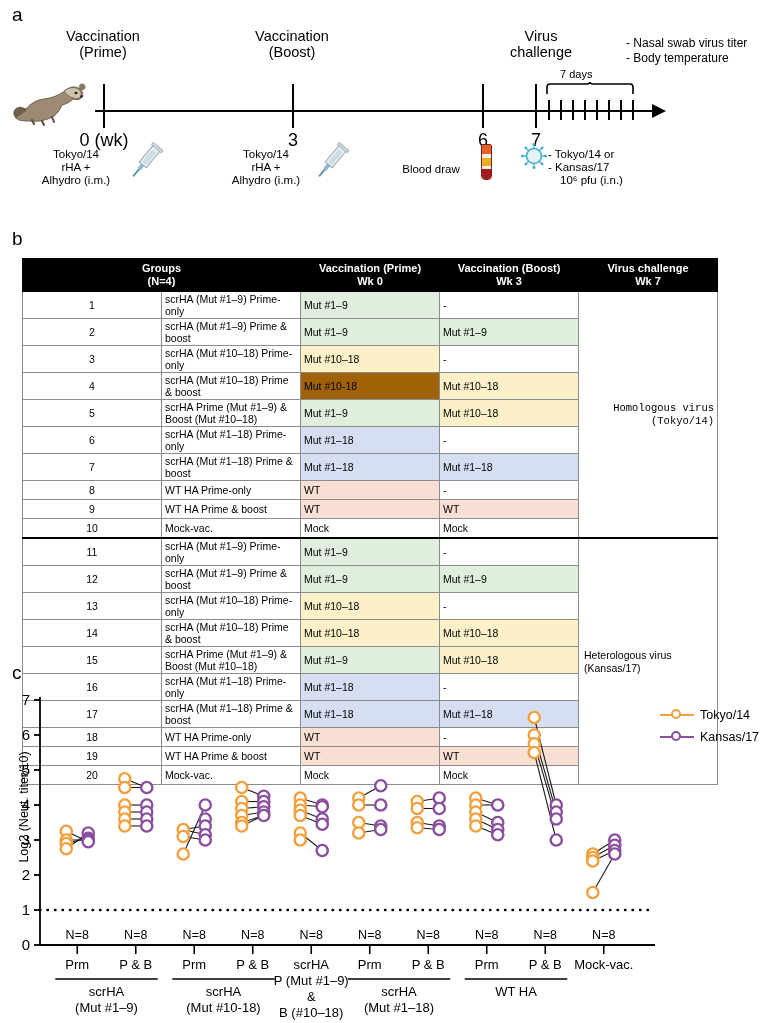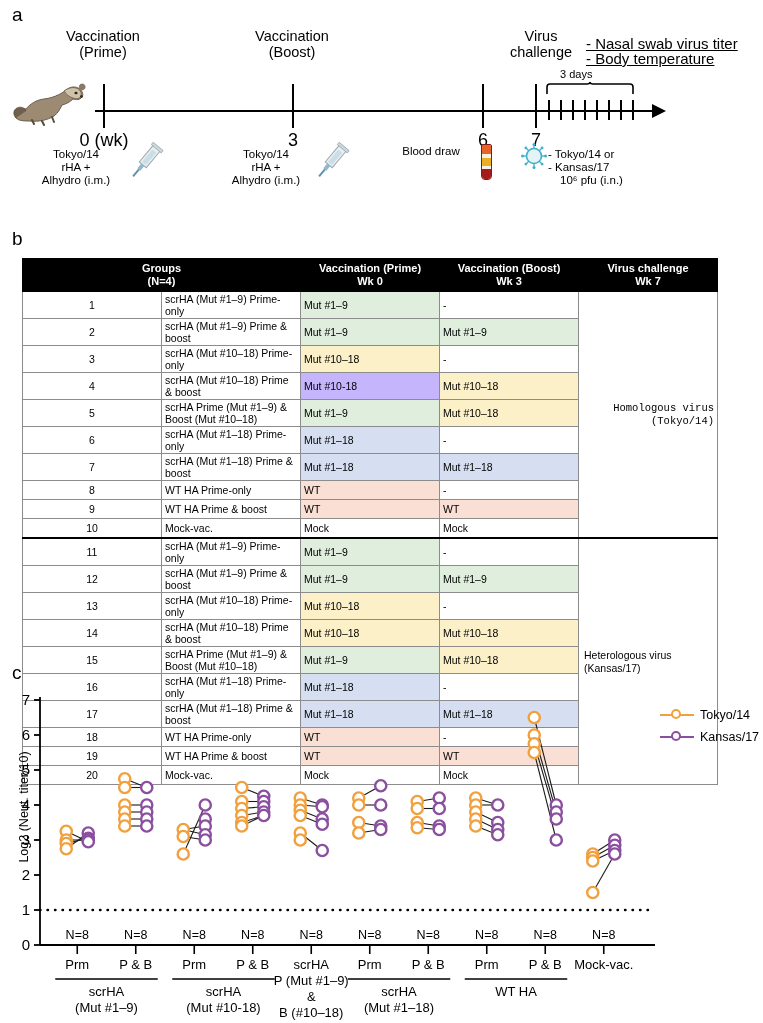--- a/index.html
+++ b/index.html
@@ -27,21 +27,21 @@
   .tl-arrow{
     position:absolute;left:652px;top:104px;width:0;height:0;
     border-top:7px solid transparent;border-bottom:7px solid transparent;
     border-left:14px solid #000;
   }
   .tl-tick{position:absolute;width:2px;background:#000;}
   .tl-smalltick{position:absolute;width:2px;height:20px;background:#000;top:100px;}
   .brace-wrap{position:absolute;left:540px;top:84px;width:100px;height:14px;}
   .brace-wrap svg{display:block;}
   .sevend{position:absolute;left:560px;top:68px;font-size:11px;}
-  .a-right-notes{position:absolute;left:586px;top:36px;font-size:15px;line-height:15px;text-decoration:underline;}
+  .a-right-notes{position:absolute;left:626px;top:36px;font-size:12px;line-height:15px;}
 
   
   .syringe{position:absolute;width:44px;height:44px;}
   
   .tube{position:absolute;width:9px;height:34px;border:1px solid #7a1d1d;border-radius:2px 2px 4px 4px;overflow:hidden;}
   .tube i{display:block;width:100%;}
   
   .virus{position:absolute;width:26px;height:26px;}
 
   
@@ -123,21 +123,21 @@
 
   <div class="tl-smalltick" style="left:548px;"></div>
   <div class="tl-smalltick" style="left:560px;"></div>
   <div class="tl-smalltick" style="left:572px;"></div>
   <div class="tl-smalltick" style="left:584px;"></div>
   <div class="tl-smalltick" style="left:596px;"></div>
   <div class="tl-smalltick" style="left:608px;"></div>
   <div class="tl-smalltick" style="left:620px;"></div>
   <div class="tl-smalltick" style="left:632px;"></div>
 
-  <div class="sevend">3 days</div>
+  <div class="sevend">7 days</div>
   <div class="brace-wrap" style="left:546px;top:82px;width:88px;height:12px;">
     <svg width="88" height="12" viewBox="0 0 88 12">
       <path d="M1 12 L1 5 Q1 2 4 2 L41 2 Q44 2 44 0 Q44 2 47 2 L84 2 Q87 2 87 5 L87 12" fill="none" stroke="#000" stroke-width="1.6"></path>
     </svg>
   </div>
 
   <div class="a-title" style="left:43px;top:28px;width:120px;">
     <div>Vaccination</div>
     <div>(Prime)</div>
   </div>
@@ -183,21 +183,21 @@
   <svg class="syringe" style="left:312px;top:142px;" viewBox="0 0 44 44">
     <g transform="rotate(40 22 22)">
       <rect x="14" y="4" width="9" height="22" fill="#e9eef1" stroke="#9aa7ae" stroke-width="1"></rect>
       <rect x="12" y="2" width="13" height="3" fill="#cdd7dc" stroke="#9aa7ae" stroke-width="0.8"></rect>
       <rect x="16.5" y="26" width="4" height="6" fill="#8fb9cc"></rect>
       <rect x="17.5" y="32" width="2" height="9" fill="#5f93ad"></rect>
       <rect x="16" y="8" width="5" height="16" fill="#bcd7e3" opacity="0.7"></rect>
     </g>
   </svg>
 
-  <div class="a-sub" style="left:392px;top:145px;width:78px;">Blood draw</div>
+  <div class="a-sub" style="left:392px;top:163px;width:78px;">Blood draw</div>
   <div class="tube" style="left:481px;top:144px;">
     <i style="height:9px;background:#e8622c;"></i>
     <i style="height:4px;background:#f6f1e4;"></i>
     <i style="height:8px;background:#e8b125;"></i>
     <i style="height:3px;background:#f6f1e4;"></i>
     <i style="height:10px;background:#a51b1b;"></i>
   </div>
 
   <svg class="virus" style="left:521px;top:143px;" viewBox="0 0 26 26">
     <circle cx="13" cy="13" r="7.5" fill="#e6f3f6" stroke="#3fb0c8" stroke-width="1.6"></circle>
@@ -271,21 +271,21 @@
         </tr>
         <tr>
           <td class="num">3</td>
           <td class="gname">scrHA (Mut #10–18) Prime-only</td>
           <td class="vcell" style="background: rgb(251, 240, 200);">Mut #10–18</td>
           <td class="vcell" style="background: rgb(255, 255, 255);">-</td>
         </tr>
         <tr>
           <td class="num">4</td>
           <td class="gname">scrHA (Mut #10–18) Prime &amp; boost</td>
-          <td class="vcell" style="background: #c4b5fd;">Mut #10-18</td>
+          <td class="vcell" style="background: #a16207;">Mut #10-18</td>
           <td class="vcell" style="background: rgb(251, 240, 200);">Mut #10–18</td>
         </tr>
         <tr>
           <td class="num">5</td>
           <td class="gname">scrHA Prime (Mut #1–9) &amp; Boost (Mut #10–18)</td>
           <td class="vcell" style="background: rgb(223, 238, 221);">Mut #1–9</td>
           <td class="vcell" style="background: rgb(251, 240, 200);">Mut #10–18</td>
         </tr>
         <tr>
           <td class="num">6</td>

